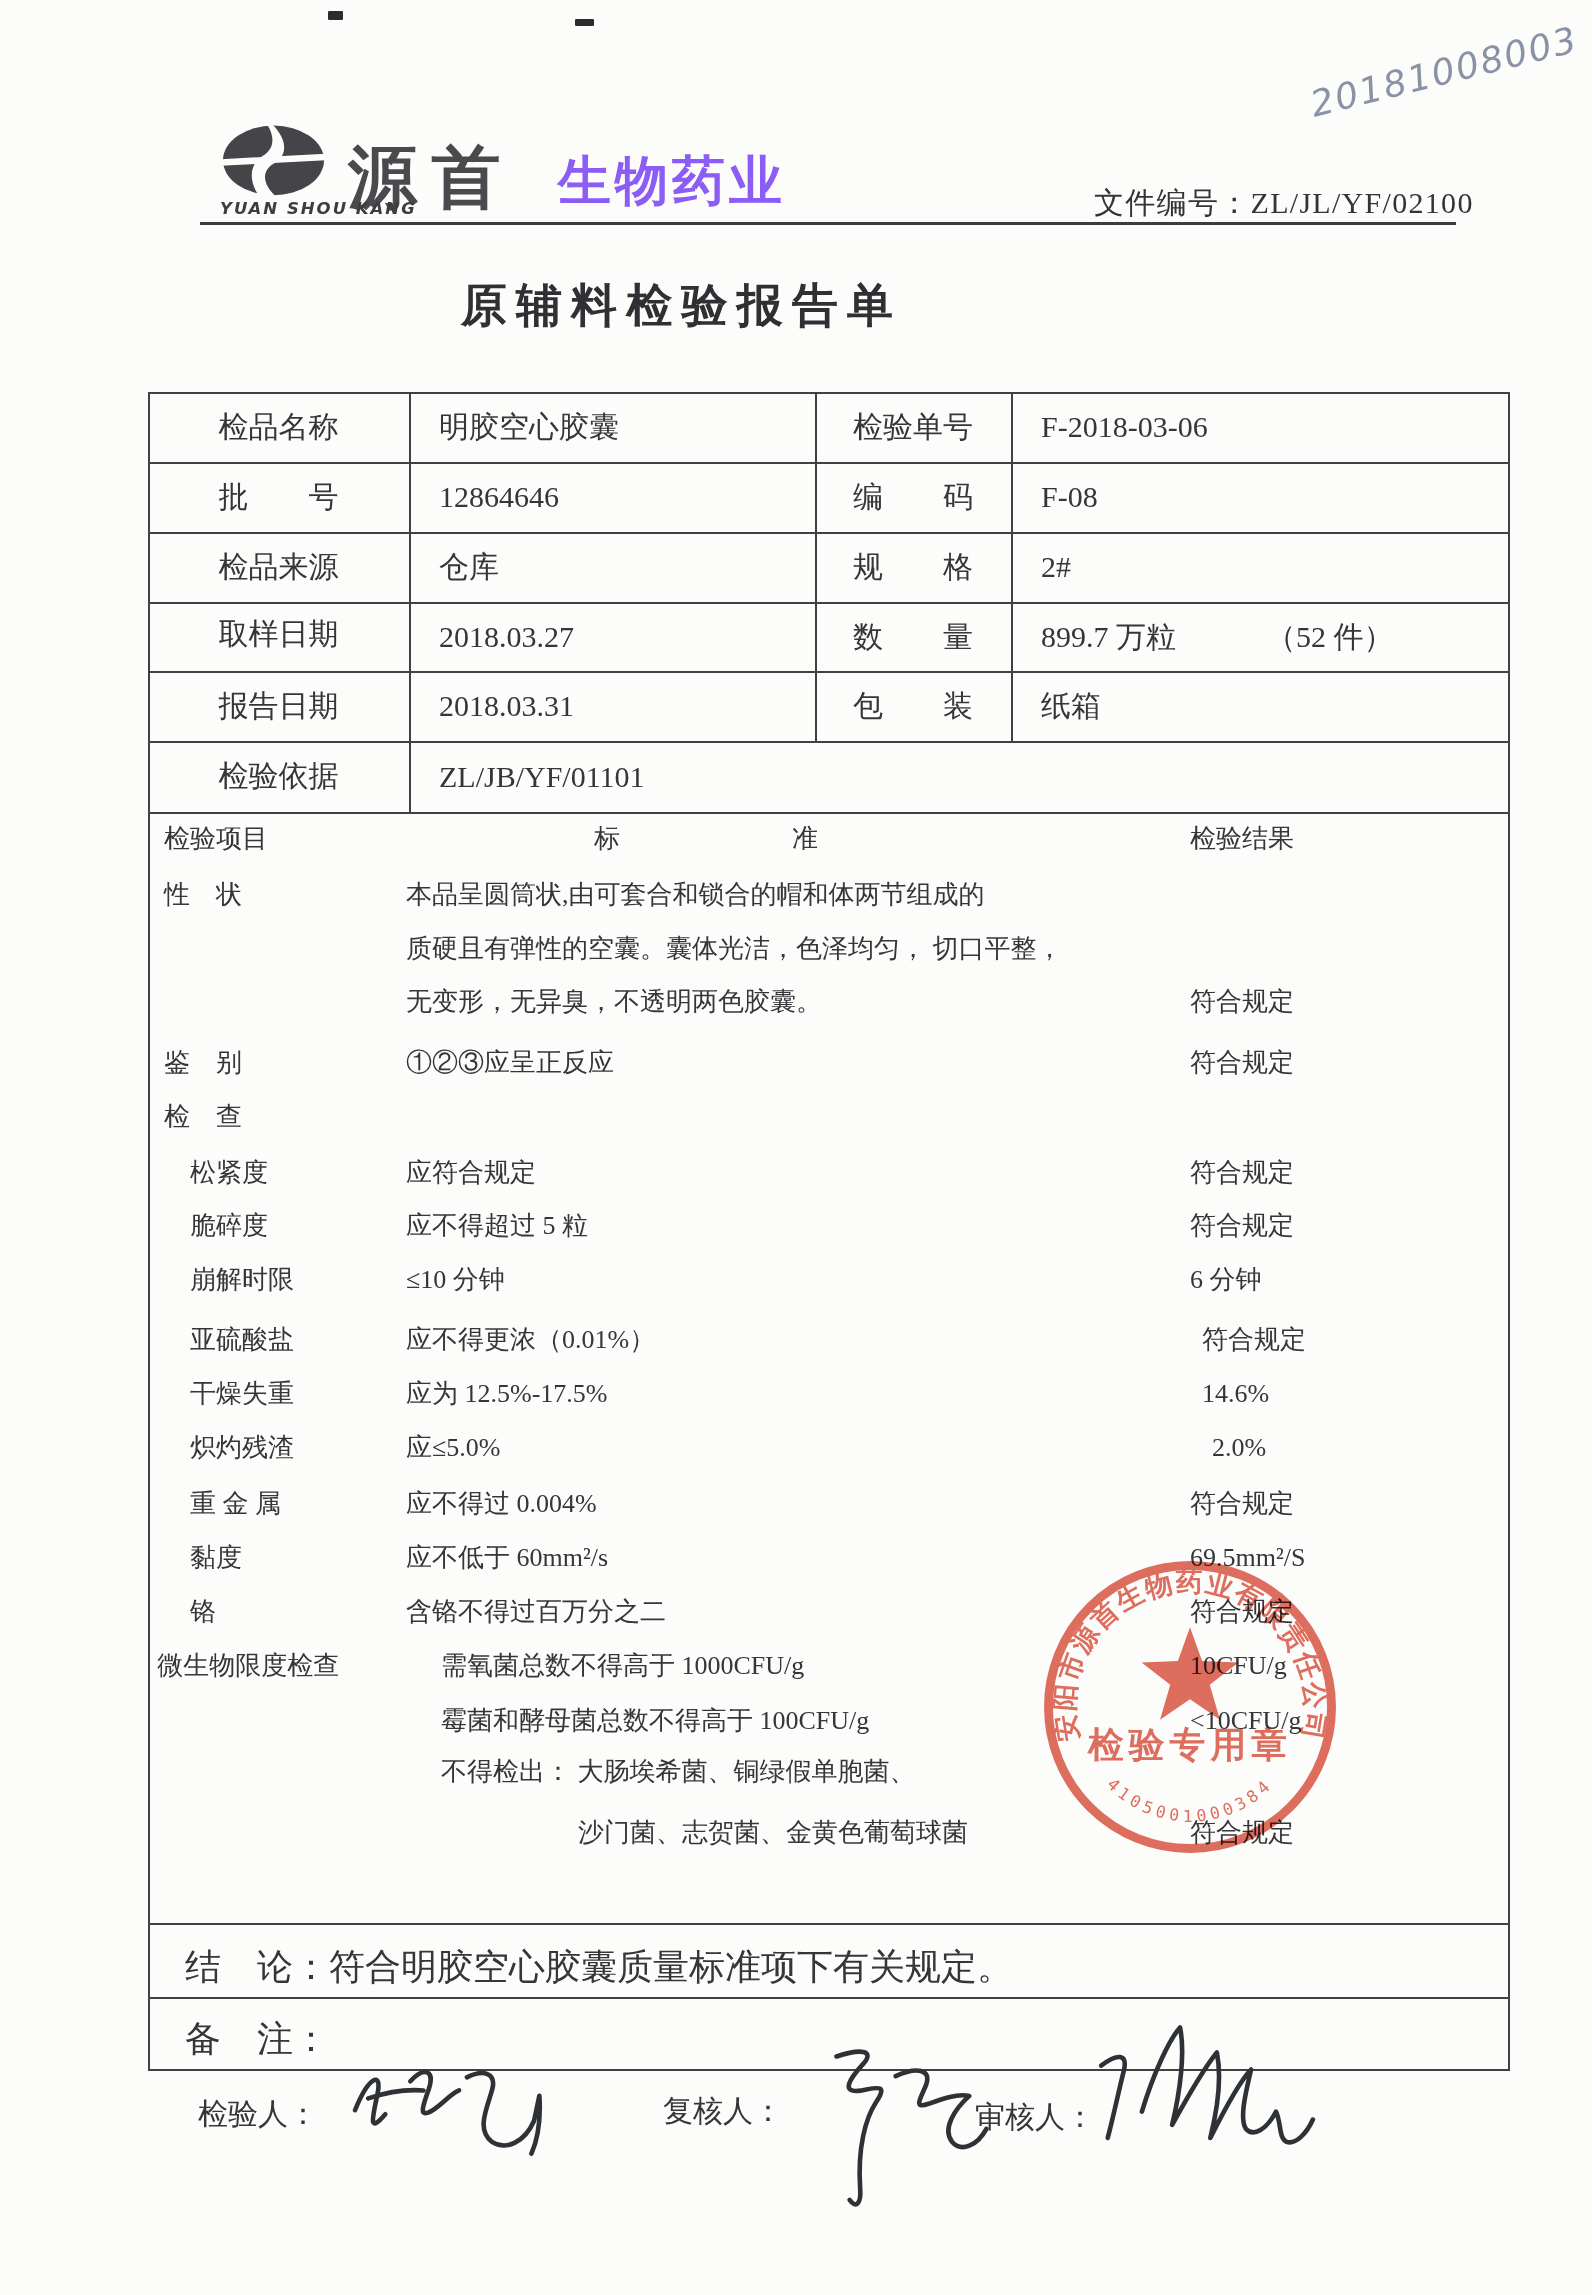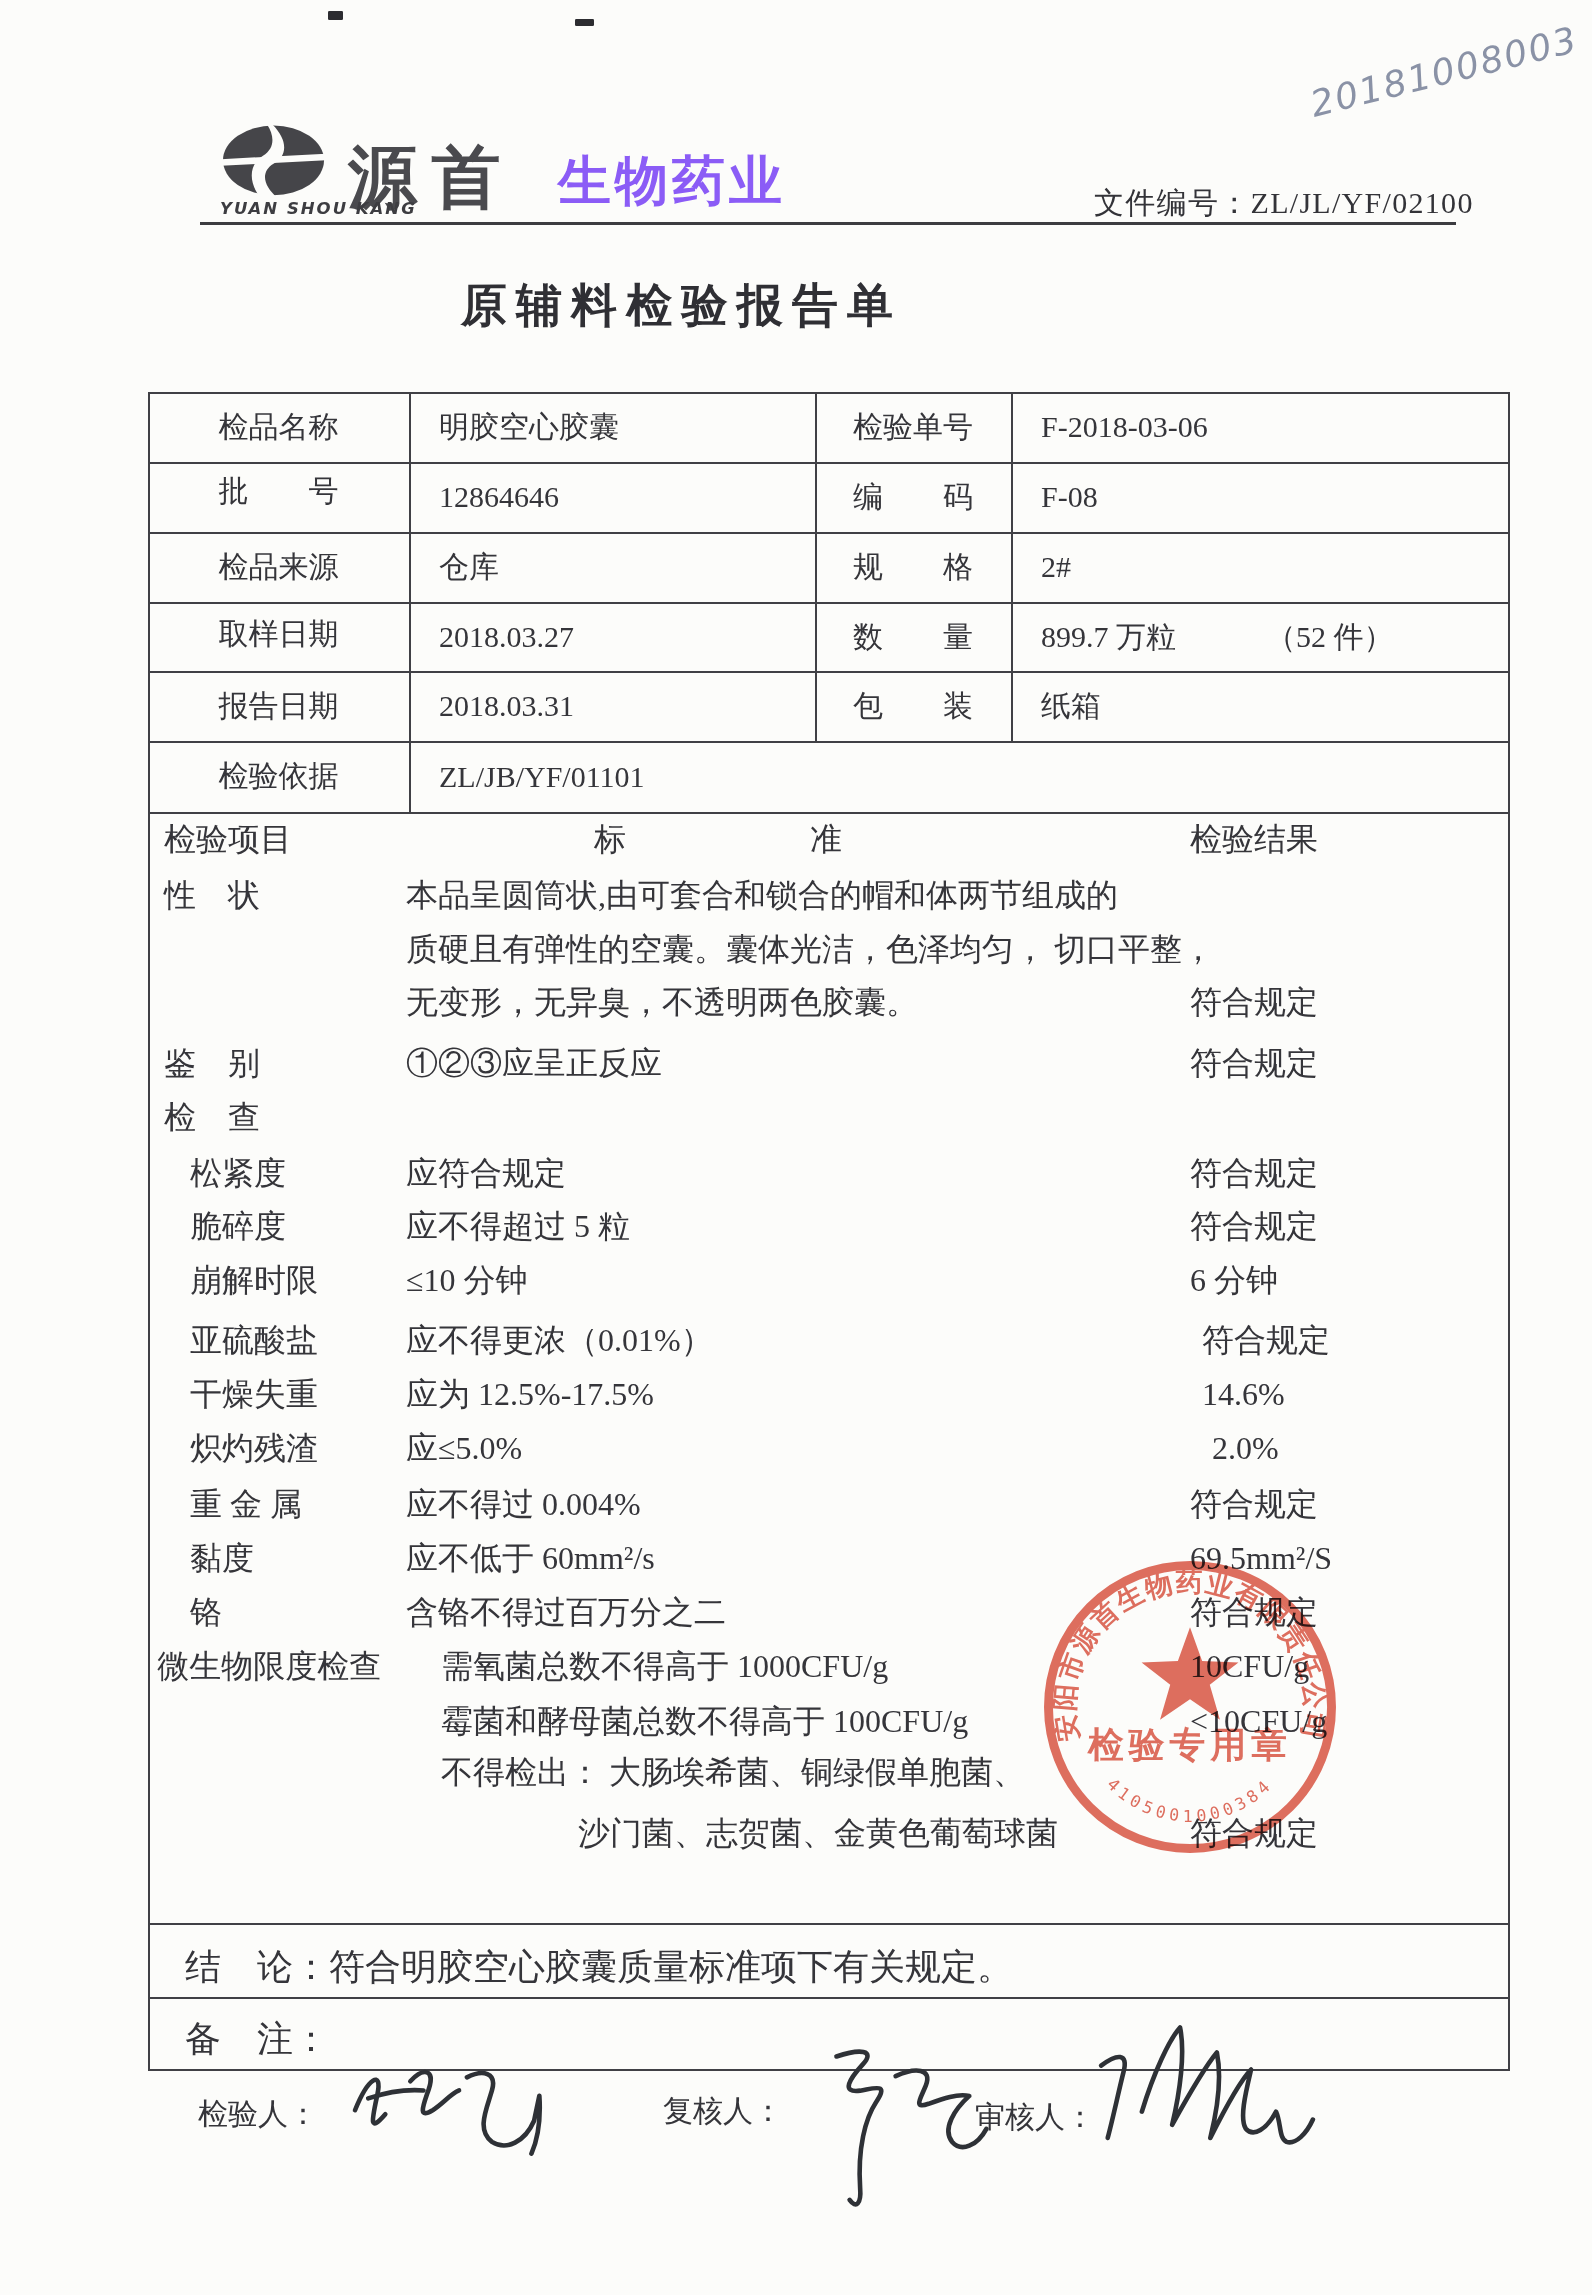--- a/index.html
+++ b/index.html
@@ -30,21 +30,21 @@
   
   #tbl{position:absolute;left:148px;top:392px;width:1362px;height:1679px;border-radius:7px;}
   #tbl .border{position:absolute;left:0;top:0;width:100%;height:100%;border:2.6px solid #404045;box-sizing:border-box;}
   .hl{position:absolute;left:0;width:100%;height:2px;background:#404045;}
   .vl{position:absolute;top:0;width:2px;background:#404045;}
 
   .cell{position:absolute;display:flex;align-items:center;font-size:30px;height:70px;white-space:nowrap;}
   .cell.lab{justify-content:center;}
   .cell.val{padding-left:30px;box-sizing:border-box;}
 
-  .rl{position:absolute;left:0;width:100%;height:42px;line-height:42px;font-size:32px;white-space:nowrap;}
+  .rl{position:absolute;left:0;width:100%;height:42px;line-height:42px;font-size:26px;white-space:nowrap;}
   .rl span{position:absolute;}
   .it1{left:16px;}   .it2{left:42px;}   .it3{left:9.2px;}
   .st1{left:258px;}  .st2{left:293px;}  .st3{left:430px;} .sthead{left:446px;letter-spacing:40px;}
   .rs1{left:1042px;}
 
   .concl{position:absolute;left:37px;font-size:36px;white-space:nowrap;}
 
   
   .sig-label{position:absolute;font-size:30px;color:#35353a;white-space:nowrap;}
   .sig-svg{position:absolute;}
@@ -92,21 +92,21 @@
 
     <div class="vl" style="left:261px;height:420px;"></div>
     <div class="vl" style="left:667px;height:349px;"></div>
     <div class="vl" style="left:863px;height:349px;"></div>
 
     <div class="cell lab" style="left:0;top:0;width:261px;">检品名称</div>
     <div class="cell val" style="left:261px;top:0;width:406px;">明胶空心胶囊</div>
     <div class="cell lab" style="left:667px;top:0;width:196px;">检验单号</div>
     <div class="cell val" style="left:863px;top:0;width:499px;">F-2018-03-06</div>
 
-    <div class="cell lab" style="left:0;top:64px;width:261px;">批　　号</div>
+    <div class="cell lab" style="left:0;top:70px;width:261px;">批　　号</div>
     <div class="cell val" style="left:261px;top:70px;width:406px;">12864646</div>
     <div class="cell lab" style="left:667px;top:70px;width:196px;">编　　码</div>
     <div class="cell val" style="left:863px;top:70px;width:499px;">F-08</div>
 
     <div class="cell lab" style="left:0;top:140px;width:261px;">检品来源</div>
     <div class="cell val" style="left:261px;top:140px;width:406px;">仓库</div>
     <div class="cell lab" style="left:667px;top:140px;width:196px;">规　　格</div>
     <div class="cell val" style="left:863px;top:140px;width:499px;">2#</div>
 
     <div class="cell lab" style="left:0;top:207px;width:261px;">取样日期</div>

